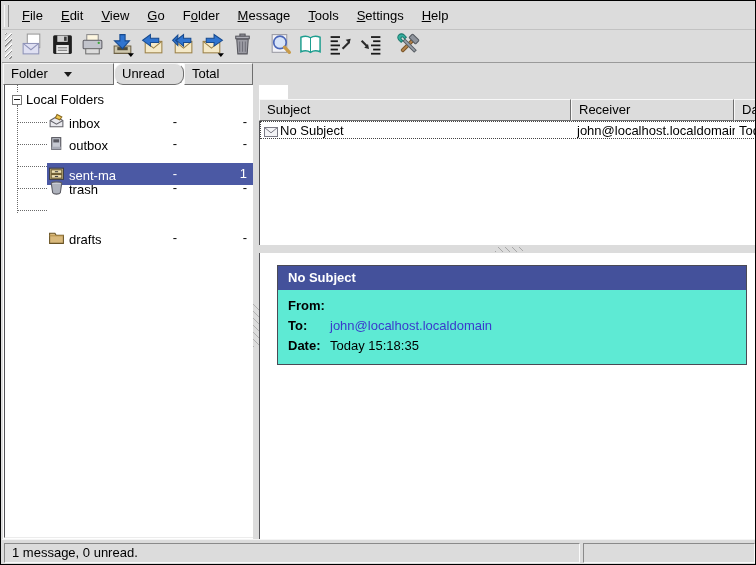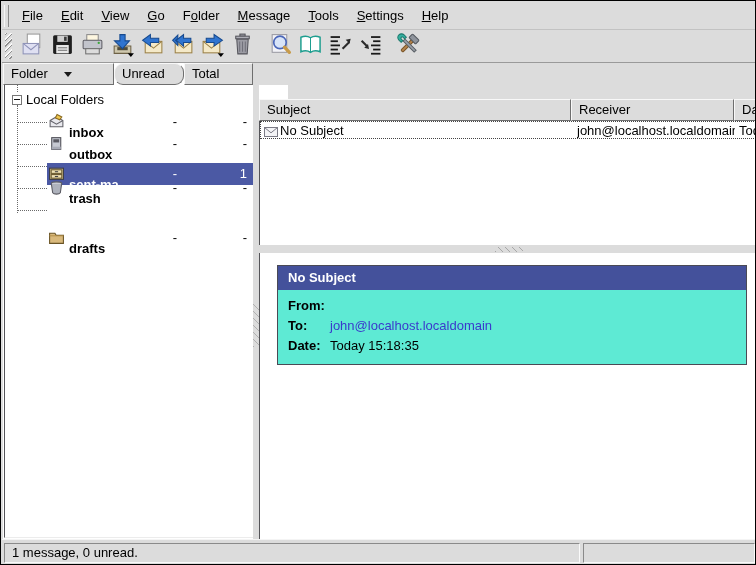--- a/index.html
+++ b/index.html
@@ -52,21 +52,21 @@
     padding-left:7px; overflow:hidden; white-space:nowrap; }
   .sort-arrow { display:inline-block; width:0; height:0; margin-left:16px;
     border-left:4px solid transparent; border-right:4px solid transparent;
     border-top:5px solid #1a1a1a; vertical-align:middle; }
 
   
   .tree { position:absolute; left:1px; top:22px; width:284px; height:453px;
     background:#fff; overflow:hidden;
     border-left:1px solid #545458; border-bottom:1px solid #ececec;}
   .tree-row { position:absolute; left:0; width:248px; height:22px; }
-  .f-name { position:absolute; left:64px; top:14px; white-space:nowrap;font-weight:bold; }
+  .f-name { position:absolute; left:64px; top:5px; white-space:nowrap; }
   .f-unread { position:absolute; left:110px; width:62px; top:3px; text-align:right; }
   .f-total  { position:absolute; left:180px; width:62px; top:3px; text-align:right; }
   .f-icon { position:absolute; left:43px; top:2px; width:17px; height:17px; }
   .f-icon svg { width:17px; height:17px; }
   .expander { position:absolute; left:7px; top:6px; width:10px; height:10px;
     background:#fff; border:1px solid #777; }
   .expander::after { content:""; position:absolute; left:1px; top:3px; width:6px; height:2px;
     border-top:1px solid #111; }
   .root-label { position:absolute; left:21px; top:3px; }
   .v-dot { position:absolute; left:12px; width:1px; border-left:1px dotted #6a6a6a; }

